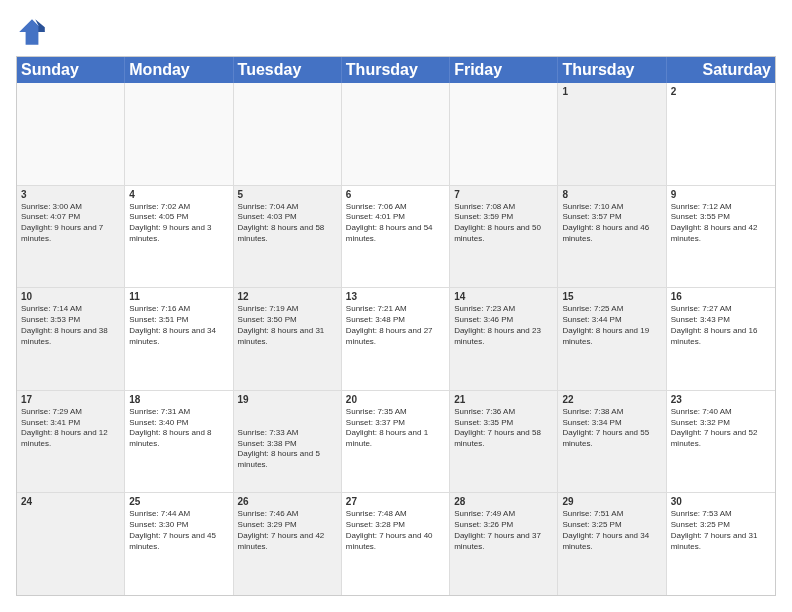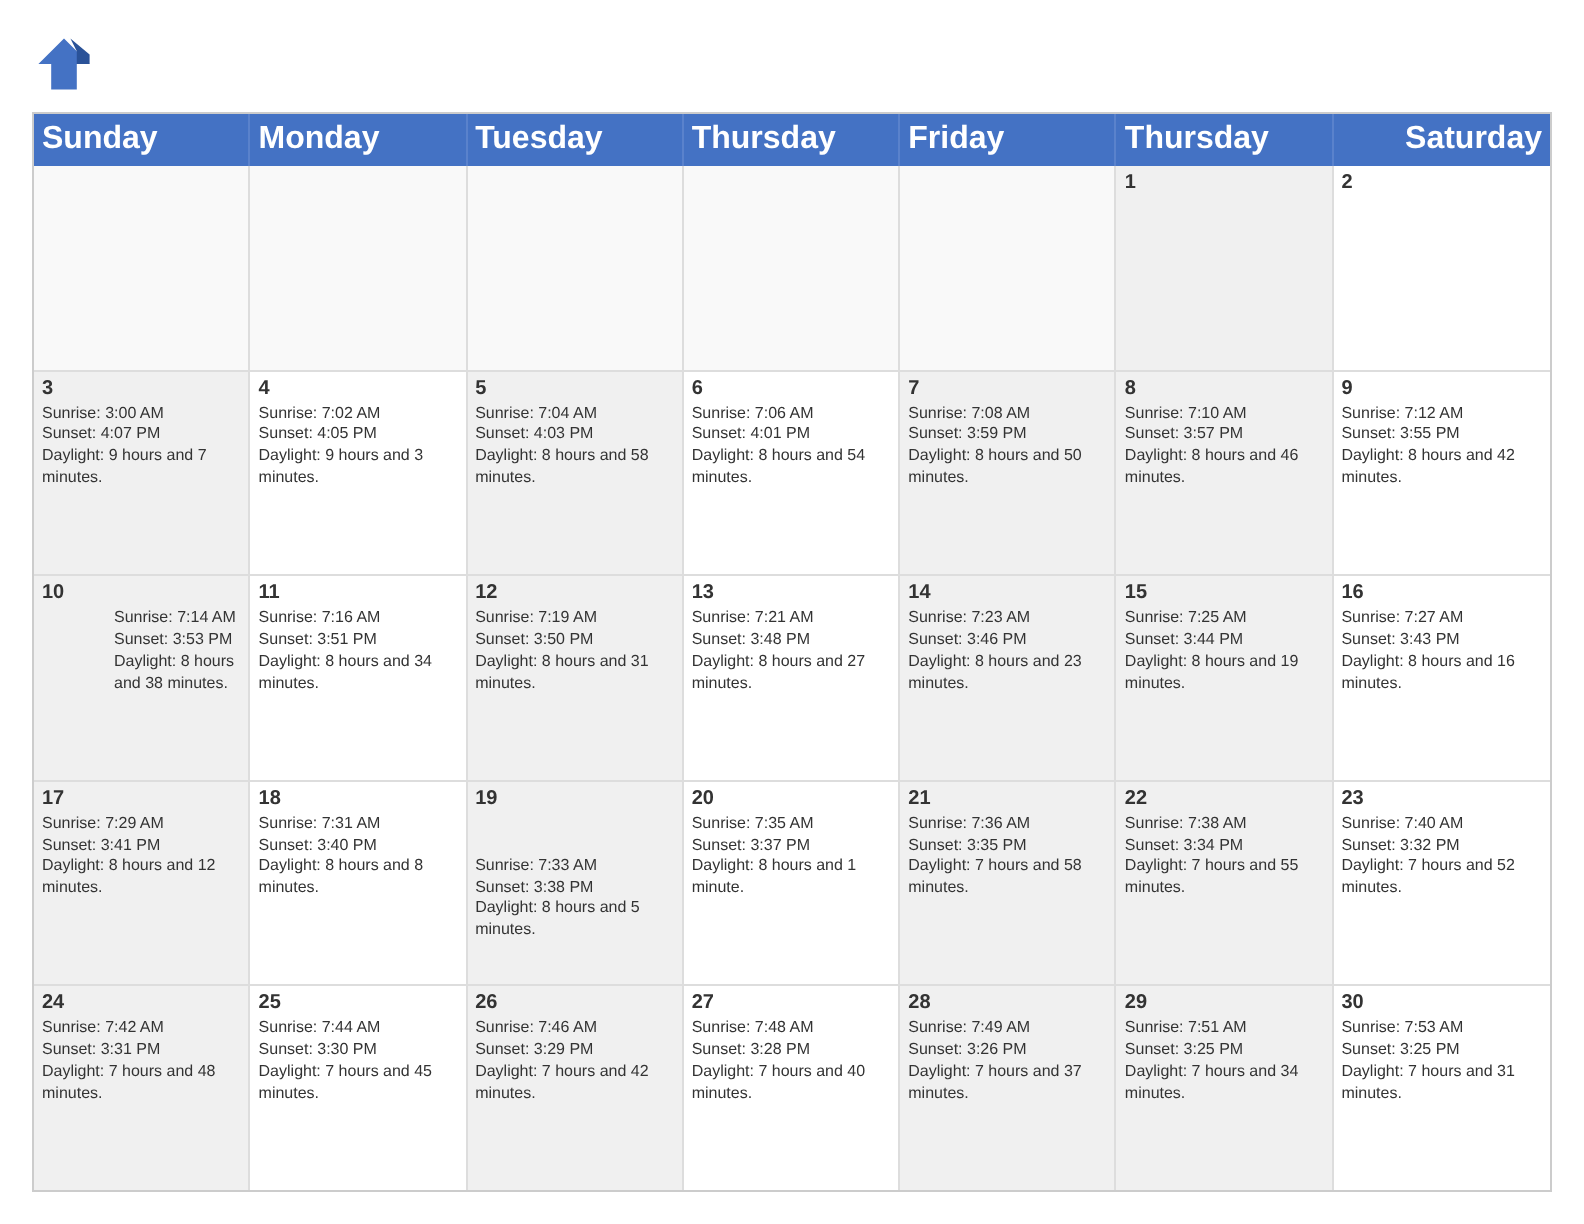--- a/index.html
+++ b/index.html
@@ -185,21 +185,21 @@
           <div class="cal-cell">
             <span class="day-num">9</span>
             <div class="day-info" style="white-space: pre-line;">Sunrise: 7:12 AM
 Sunset: 3:55 PM
 Daylight: 8 hours and 42 minutes.</div>
           </div>
         </div>
         <div class="cal-row">
           <div class="cal-cell shaded">
             <span class="day-num">10</span>
-            <div class="day-info" style="white-space: pre-line; margin-left: 36px;">Sunrise: 7:14 AM
+            <div class="day-info" style="white-space: pre-line;">Sunrise: 7:14 AM
 Sunset: 3:53 PM
 Daylight: 8 hours and 38 minutes.</div>
           </div>
           <div class="cal-cell">
             <span class="day-num">11</span>
             <div class="day-info" style="white-space: pre-line;">Sunrise: 7:16 AM
 Sunset: 3:51 PM
 Daylight: 8 hours and 34 minutes.</div>
           </div>
           <div class="cal-cell shaded">
@@ -273,23 +273,20 @@
           <div class="cal-cell">
             <span class="day-num">23</span>
             <div class="day-info" style="white-space: pre-line;">Sunrise: 7:40 AM
 Sunset: 3:32 PM
 Daylight: 7 hours and 52 minutes.</div>
           </div>
         </div>
         <div class="cal-row">
           <div class="cal-cell shaded">
             <span class="day-num">24</span>
-            <div class="day-info" style="white-space: pre-line;">Sunrise: 7:42 AM
-Sunset: 3:31 PM
-Daylight: 7 hours and 48 minutes.</div>
           </div>
           <div class="cal-cell">
             <span class="day-num">25</span>
             <div class="day-info" style="white-space: pre-line;">Sunrise: 7:44 AM
 Sunset: 3:30 PM
 Daylight: 7 hours and 45 minutes.</div>
           </div>
           <div class="cal-cell shaded">
             <span class="day-num">26</span>
             <div class="day-info" style="white-space: pre-line;">Sunrise: 7:46 AM

